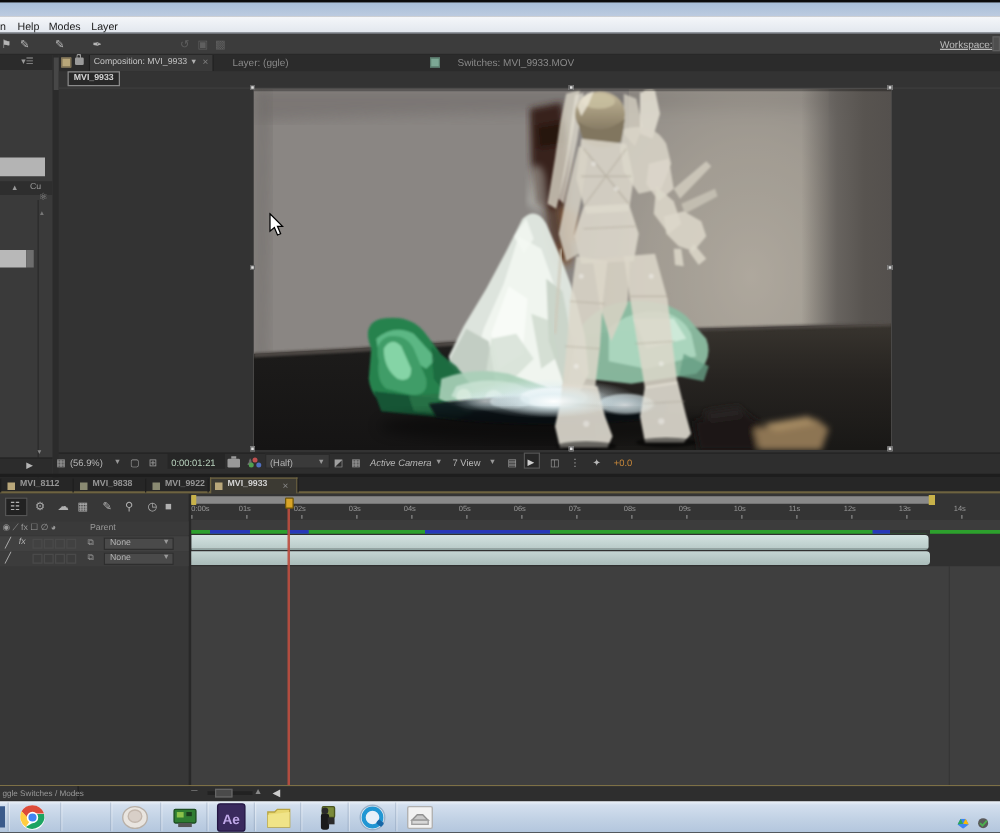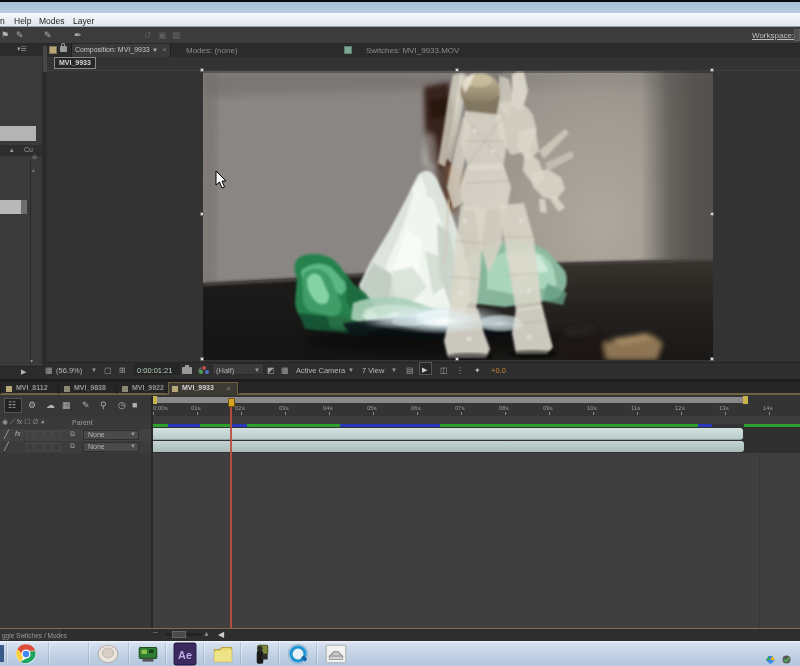--- a/index.html
+++ b/index.html
@@ -38,21 +38,21 @@
 
 <div class="t" style="left:40px;top:46px;font-size:8px;color:#777;">⋮</div>
 <div class="abs" style="left:49px;top:46px;width:8px;height:8px;background:#b9a77a;border:1px solid #7d7054;"></div>
 <div class="abs" style="left:60px;top:46px;width:7px;height:6px;background:#9a9a9a;border-radius:1px;"></div>
 <div class="abs" style="left:61px;top:43px;width:4px;height:4px;border:1px solid #9a9a9a;border-bottom:none;border-radius:3px 3px 0 0;"></div>
 
 <div class="abs" style="left:71px;top:44px;width:100px;height:13px;background:#3a3a3a;border-left:1px solid #1f1f1f;border-right:1px solid #1f1f1f;"></div>
 <div class="t" style="left:75px;top:46px;font-size:7px;color:#c6c6c6;">Composition: MVI_9933</div>
 <div class="t" style="left:152px;top:47px;font-size:6px;color:#b0b0b0;">▼</div>
 <div class="t" style="left:162px;top:45px;font-size:8px;color:#808080;">×</div>
-<div class="t" style="left:186px;top:46px;font-size:8px;color:#8a8a8a;">Modes: (none)</div>
+<div class="t" style="left:186px;top:46px;font-size:8px;color:#8a8a8a;">Layer: (ggle)</div>
 <div class="abs" style="left:344px;top:46px;width:8px;height:8px;background:#7da895;border:1px solid #5b7d6e;"></div>
 <div class="t" style="left:366px;top:46px;font-size:8px;color:#8a8a8a;">Switches: MVI_9933.MOV</div>
 
 <div class="abs" style="left:0;top:44px;width:47px;height:586px;background:#3a3a3a;"></div>
 <div class="abs" style="left:0;top:44px;width:42px;height:12px;background:#2b2b2b;"></div>
 <div class="t" style="left:17px;top:45px;font-size:7px;color:#999;">▾☰</div>
 <div class="abs" style="left:42px;top:44px;width:5px;height:586px;background:#2b2b2b;"></div>
 <div class="abs" style="left:43px;top:46px;width:4px;height:26px;background:#474747;"></div>
 <div class="abs" style="left:0;top:126px;width:36px;height:15px;background:#b4b4b4;"></div>
 <div class="abs" style="left:0;top:145px;width:42px;height:11px;background:#2e2e2e;"></div>
@@ -299,21 +299,21 @@
     <div class="abs" style="left:185px;top:365px;width:4px;height:2px;background:#999;"></div>
     <div class="t" style="left:197px;top:366px;font-size:7px;color:#6a6a6a;">♟</div>
     <div class="abs" style="left:202px;top:366px;width:4px;height:4px;border-radius:2px;background:#c05050;"></div>
     <div class="abs" style="left:199px;top:370px;width:4px;height:4px;border-radius:2px;background:#50a050;"></div>
     <div class="abs" style="left:205px;top:370px;width:4px;height:4px;border-radius:2px;background:#5070c0;"></div>
     <div class="abs" style="left:212px;top:363px;width:52px;height:12px;background:#3a3a3a;border:1px solid #2a2a2a;"></div>
     <div class="t" style="left:216px;top:366px;font-size:7.5px;color:#b0b0b0;">(Half)</div>
     <div class="t" style="left:254px;top:367px;font-size:6px;color:#989898;">▼</div>
     <div class="t" style="left:267px;top:366px;font-size:8px;color:#a0a0a0;">◩</div>
     <div class="t" style="left:281px;top:366px;font-size:8px;color:#a0a0a0;">▦</div>
-    <div class="t" style="left:296px;top:366px;font-size:7.5px;color:#b8b8b8;">Active Camera</div>
+    <div class="t" style="left:296px;top:366px;font-size:7.5px;color:#b8b8b8;font-style:italic;">Active Camera</div>
     <div class="t" style="left:348px;top:367px;font-size:6px;color:#989898;">▼</div>
     <div class="t" style="left:362px;top:366px;font-size:7.5px;color:#b8b8b8;">7 View</div>
     <div class="t" style="left:391px;top:367px;font-size:6px;color:#989898;">▼</div>
     <div class="t" style="left:406px;top:366px;font-size:8px;color:#a0a0a0;">▤</div>
     <div class="abs" style="left:419px;top:362px;width:13px;height:13px;background:#262626;border:1px solid #555;"></div>
     <div class="t" style="left:422px;top:366px;font-size:7px;color:#cfcfcf;">▶</div>
     <div class="t" style="left:440px;top:366px;font-size:8px;color:#a0a0a0;">◫</div>
     <div class="t" style="left:456px;top:366px;font-size:8px;color:#a0a0a0;">⋮</div>
     <div class="t" style="left:474px;top:366px;font-size:8px;color:#b8b8b8;">✦</div>
     <div class="t" style="left:491px;top:366px;font-size:7.5px;color:#c8883a;">+0.0</div>

